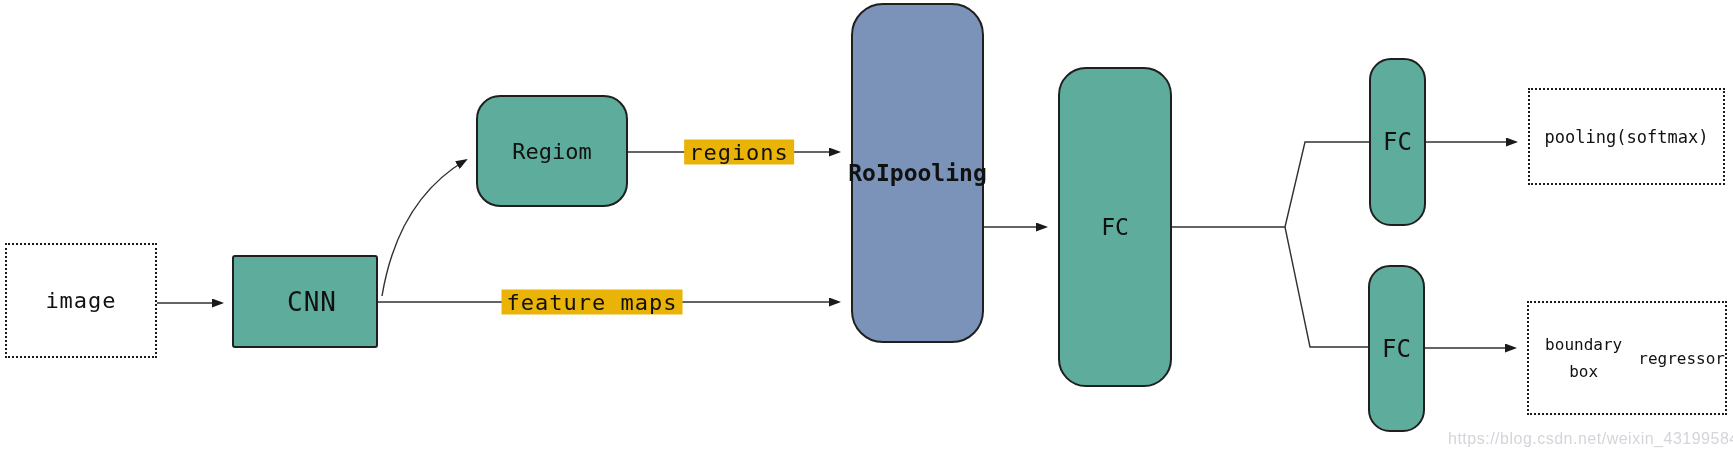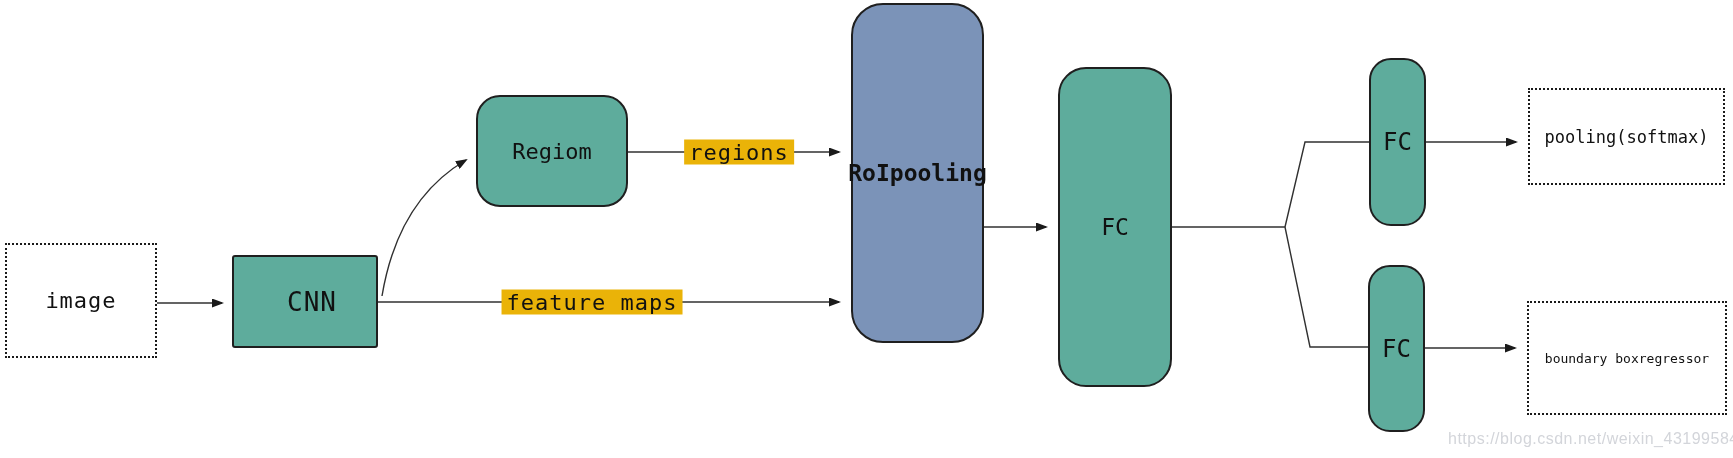--- a/index.html
+++ b/index.html
@@ -21,21 +21,21 @@
   .blue  { background:#7B93B8; border:2px solid #1f1f1f; }
 
   .n-image    { left:5px;    top:243px; width:152px; height:115px; font-size:22px; letter-spacing:1px; }
   .n-cnn      { left:232px;  top:255px; width:146px; height:93px;  border-radius:3px; font-size:26px; letter-spacing:1px;padding-left:14px; }
   .n-region   { left:476px;  top:95px;  width:152px; height:112px; border-radius:24px; font-size:22px; line-height:35px; }
   .n-roi      { left:851px;  top:3px;   width:133px; height:340px; border-radius:32px; font-size:23px; line-height:40px;font-weight:bold; }
   .n-fclayers { left:1058px; top:67px;  width:114px; height:320px; border-radius:28px; font-size:23px; line-height:41px; }
   .n-fc1      { left:1369px; top:58px;  width:57px;  height:168px; border-radius:22px; font-size:24px; }
   .n-fc2      { left:1368px; top:265px; width:57px;  height:167px; border-radius:22px; font-size:24px; }
   .n-classes  { left:1528px; top:88px;  width:197px; height:97px;  font-size:17px; line-height:26px; }
-  .n-bbox     { left:1527px; top:301px; width:200px; height:114px; font-size:13px; line-height:27px; }
+  .n-bbox     { left:1527px; top:301px; width:200px; height:114px; font-size:16px; line-height:27px; }
 
   .edge-label {
     position:absolute; transform:translate(-50%,-50%);
     background:#eab308; padding:0 5px; font-size:22px; letter-spacing:1px;
     white-space:nowrap;
   }
   .lbl-regions  { left:739px; top:152px; }
   .lbl-features { left:592px; top:302px; }
 
   .watermark {

